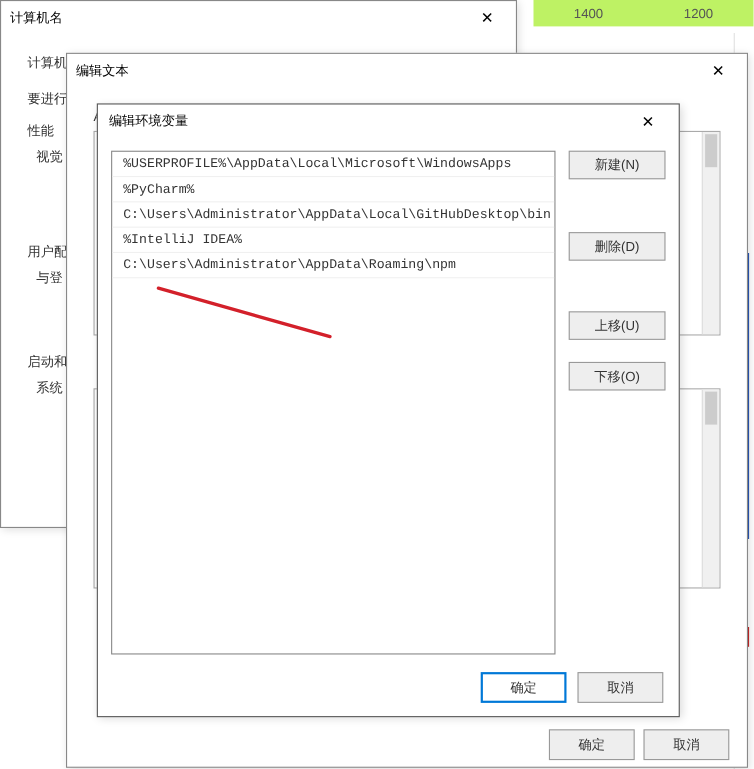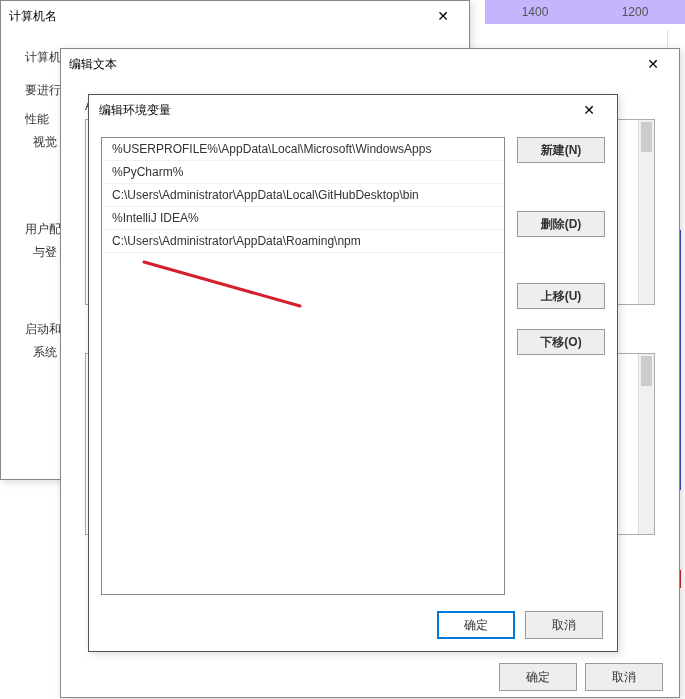--- a/index.html
+++ b/index.html
@@ -1,18 +1,18 @@
 <!DOCTYPE html>
 <html><head>
   <meta charset="utf-8">
   <style>
     * { box-sizing: border-box; margin: 0; padding: 0; font-family: 'Microsoft YaHei', 'Segoe UI', sans-serif; font-size: 12px; }
     body { width: 685px; height: 699px; background: #fff; position: relative; overflow: hidden; }
     
-    .ruler { position: absolute; top: 0; right: 0; width: 200px; height: 24px; background: #c4b5fd; display: flex; align-items: center; justify-content: space-around; color: #555; }
+    .ruler { position: absolute; top: 0; right: 0; width: 200px; height: 24px; background: #bef264; display: flex; align-items: center; justify-content: space-around; color: #555; }
     .ruler span { position: relative; }
     
     .dialog { position: absolute; background: #fff; border: 1px solid #888; box-shadow: 2px 2px 8px rgba(0,0,0,0.15); }
     .dialog-titlebar { height: 30px; display: flex; align-items: center; padding: 0 8px; justify-content: space-between; }
     .close-btn { width: 36px; height: 24px; display: flex; align-items: center; justify-content: center; font-size: 14px; cursor: pointer; }
     
     
     .sys-props { left: 0; top: 0; width: 470px; height: 480px; z-index: 1; }
     .sys-props-body { padding: 12px 16px; }
     .label-row { margin: 6px 0; color: #333; }
@@ -26,22 +26,22 @@
     .list-frame { border: 1px solid #aaa; height: 166px; margin: 0 8px 8px 8px; padding: 6px 8px; background: #fff; overflow: hidden; }
     .list-row { padding: 2px 0; color: #333; white-space: nowrap; overflow: hidden; }
     .env-buttons { position: absolute; bottom: 6px; right: 16px; display: flex; gap: 8px; }
     
     
     .edit-var { left: 88px; top: 94px; width: 530px; height: 558px; z-index: 3; border: 1px solid #555; }
     .edit-var .dialog-titlebar { padding: 6px 10px; }
     .edit-var-body { display: flex; padding: 12px; gap: 12px; height: calc(100% - 30px); flex-direction: column; }
     .edit-main { display: flex; gap: 12px; flex: 1; }
     .path-list { flex: 1; border: 1px solid #888; background: #fff; overflow: hidden; }
-    .path-row { padding: 4px 10px; color: #333; border-bottom: 1px solid #f0f0f0; white-space: nowrap; overflow: hidden; }
-    .side-btns { width: 88px; display: flex; flex-direction: column; gap: 6px; font-weight: bold; }
+    .path-row { padding: 4px 10px; color: #333; border-bottom: 1px solid #f0f0f0; white-space: nowrap; overflow: hidden; font-family: Liberation Mono, monospace; }
+    .side-btns { width: 88px; display: flex; flex-direction: column; gap: 6px; }
     .btn { height: 26px; border: 1px solid #999; background: #eee; display: flex; align-items: center; justify-content: center; color: #333; cursor: pointer; padding: 0 6px; white-space: nowrap; }
     .btn-primary { border: 2px solid #0078d7; background: #fff; }
     .bottom-btns { display: flex; justify-content: flex-end; gap: 10px; padding: 4px 2px 0 0; }
     .bottom-btns .btn { width: 78px; height: 28px; }
     
     
     .scrollbar-v { position: absolute; right: 0; top: 0; bottom: 0; width: 16px; background: #f0f0f0; border-left: 1px solid #ddd; }
     .scrollbar-thumb { position: absolute; left: 2px; right: 2px; top: 2px; height: 30px; background: #ccc; }
     
     

